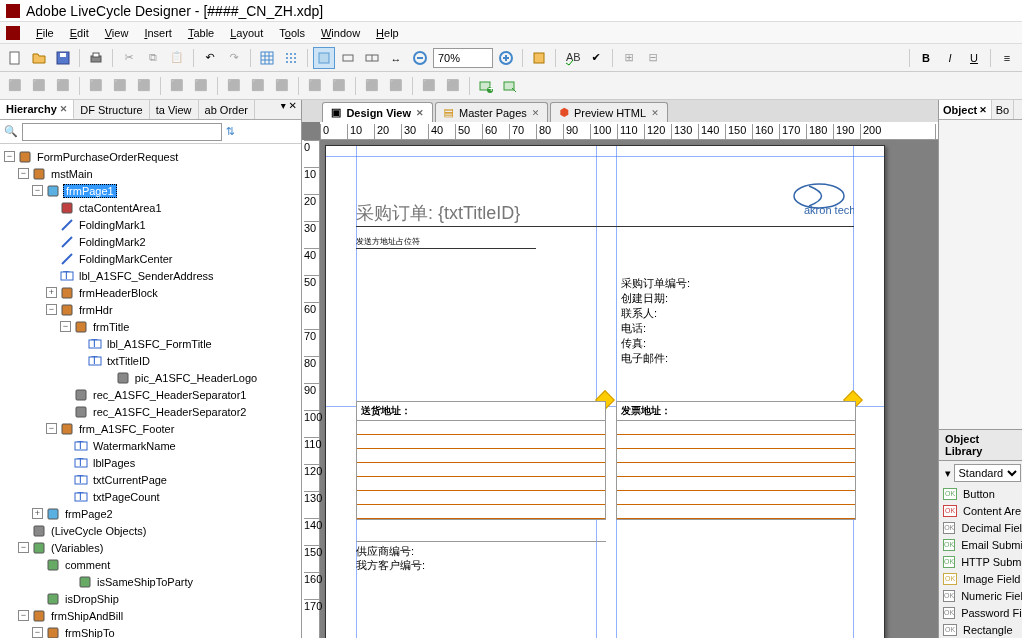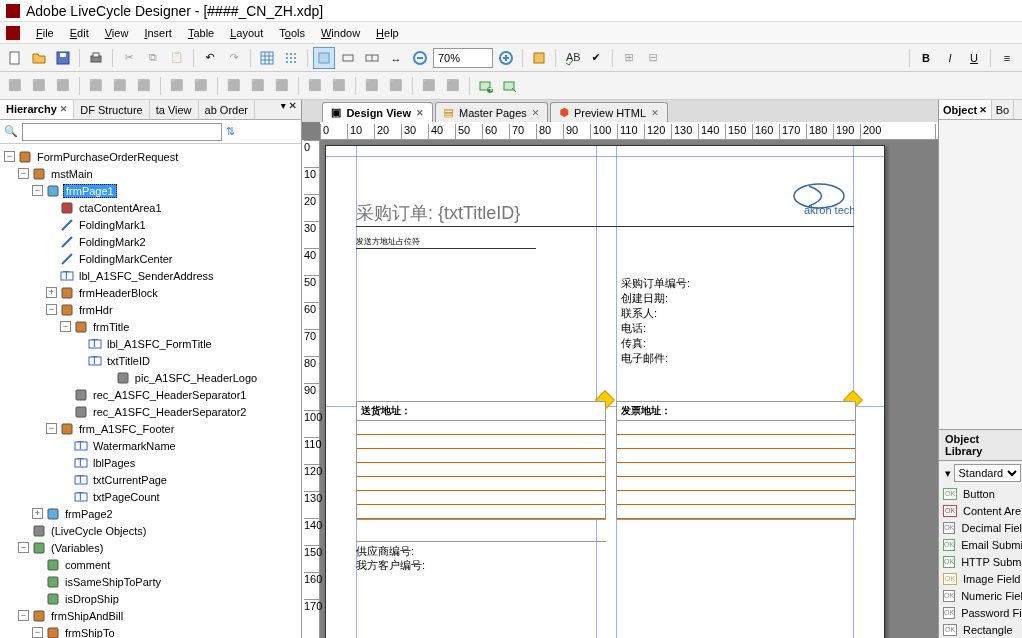--- a/index.html
+++ b/index.html
@@ -492,21 +492,21 @@
         </div>
         <div class="tree-node" style="padding-left: 32px;">
           <span class="tree-toggle empty"></span>
           <span class="tree-icon">
             <svg viewBox="0 0 14 14">
               <rect x="2" y="2" width="10" height="10" fill="#6a6" stroke="#555" rx="1"></rect>
             </svg>
           </span>
           <span class="label">comment</span>
         </div>
-        <div class="tree-node" style="padding-left: 32px;">
+        <div class="tree-node" style="padding-left: 32px; margin-left: 32px;">
           <span class="tree-toggle empty"></span>
           <span class="tree-icon">
             <svg viewBox="0 0 14 14">
               <rect x="2" y="2" width="10" height="10" fill="#6a6" stroke="#555" rx="1"></rect>
             </svg>
           </span>
           <span class="label">isSameShipToParty</span>
         </div>
         <div class="tree-node" style="padding-left: 32px;">
           <span class="tree-toggle empty"></span>

